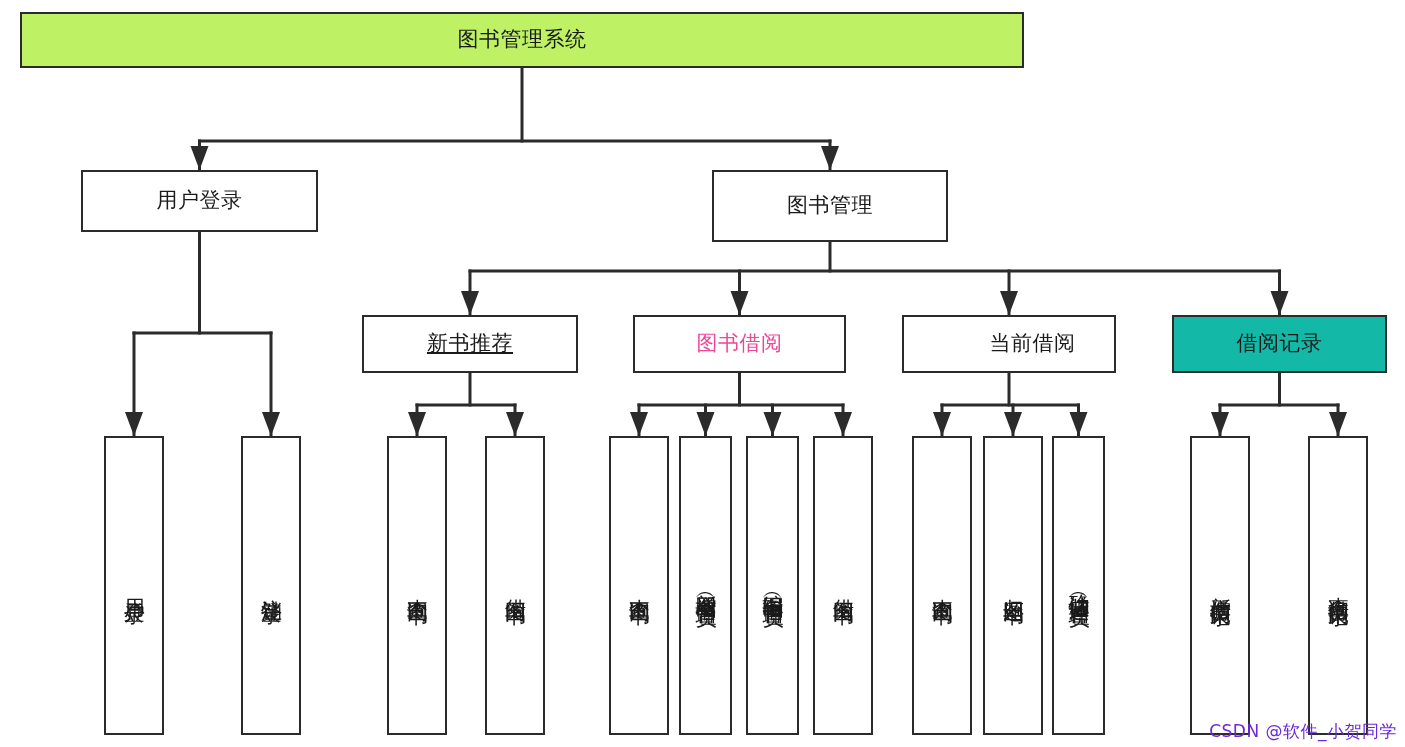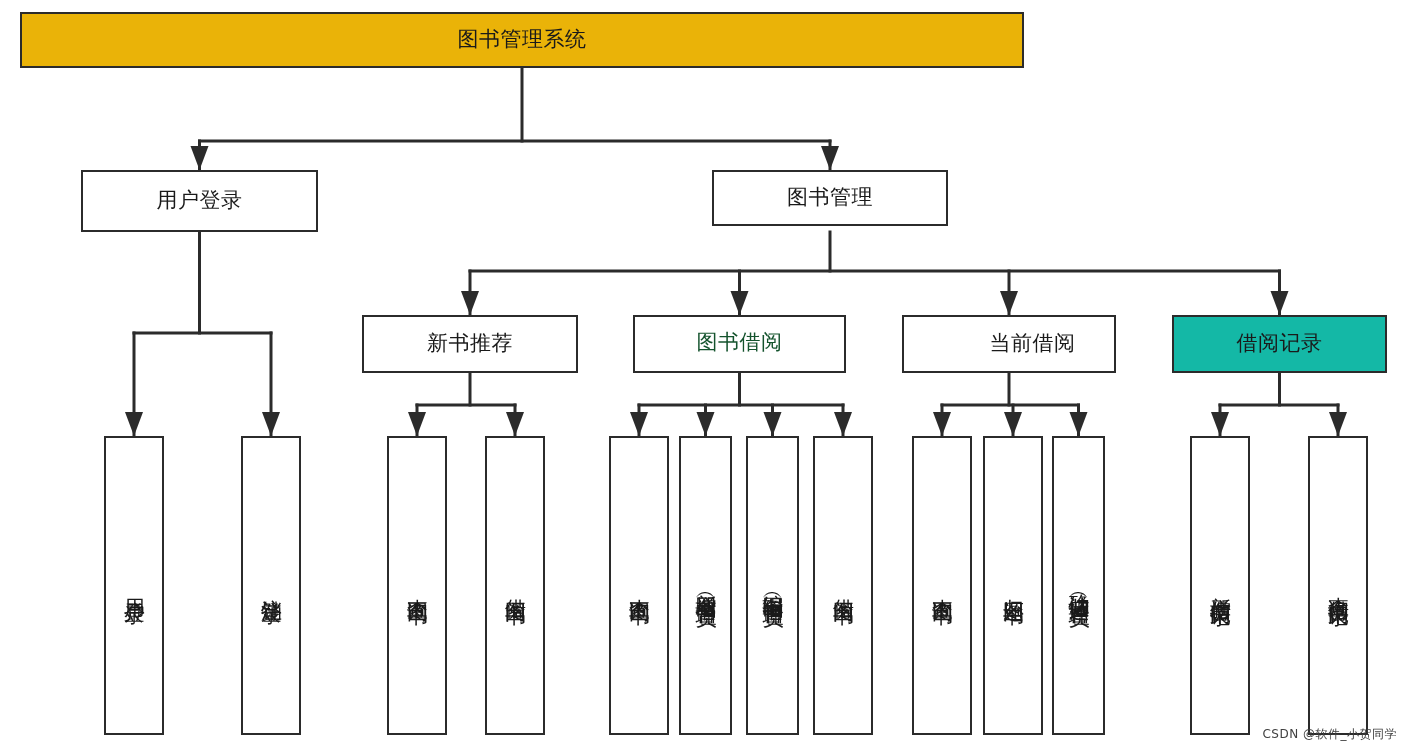--- a/index.html
+++ b/index.html
@@ -46,22 +46,22 @@
     text-orientation: upright;
     letter-spacing: 2px;
     line-height: 1.1;
     white-space: nowrap;
     text-align: center;
   }
   .watermark {
     position: absolute;
     right: 8px;
     bottom: 4px;
-    font-size: 12px;
-    color: #404040;
+    font-size: 17px;
+    color: #6d28d9;
     white-space: nowrap;
     letter-spacing: 0.5px;
   }
 </style>
 </head>
 <body>
 
 <div id="diagram-root">
   <svg class="layer" id="edge-layer" viewBox="0 0 1405 747" xmlns="http://www.w3.org/2000/svg">
       <line x1="522" y1="68" x2="522" y2="141" stroke="#2b2b2b" stroke-width="3" stroke-linecap="square"></line>
@@ -111,34 +111,34 @@
       <line x1="1078.5" y1="405" x2="1078.5" y2="436" stroke="#2b2b2b" stroke-width="3" stroke-linecap="square"></line>
       <path d="M1069.5,412 L1078.5,436 L1087.5,412 Z" fill="#2b2b2b"></path>
       <line x1="1279.5" y1="373" x2="1279.5" y2="405" stroke="#2b2b2b" stroke-width="3" stroke-linecap="square"></line>
       <line x1="1220" y1="405" x2="1338" y2="405" stroke="#2b2b2b" stroke-width="3" stroke-linecap="square"></line>
       <line x1="1220" y1="405" x2="1220" y2="436" stroke="#2b2b2b" stroke-width="3" stroke-linecap="square"></line>
       <path d="M1211,412 L1220,436 L1229,412 Z" fill="#2b2b2b"></path>
       <line x1="1338" y1="405" x2="1338" y2="436" stroke="#2b2b2b" stroke-width="3" stroke-linecap="square"></line>
       <path d="M1329,412 L1338,436 L1347,412 Z" fill="#2b2b2b"></path>
     </svg>
   <div id="node-layer">
-      <div class="node-box" style="left: 20px; top: 12px; width: 1004px; height: 56px; border-color: rgb(43, 43, 43); background: #eab308; text-align: center;">
+      <div class="node-box" style="left: 20px; top: 12px; width: 1004px; height: 56px; border-color: rgb(43, 43, 43); background: #bef264; text-align: center;">
         <span class="node-label-h" style="color: rgb(26, 26, 26);">图书管理系统</span>
       </div>
       <div class="node-box" style="left: 81px; top: 170px; width: 237px; height: 62px; border-color: rgb(43, 43, 43); background: rgb(255, 255, 255);">
         <span class="node-label-h" style="color: rgb(26, 26, 26);">用户登录</span>
       </div>
-      <div class="node-box" style="left: 712px; top: 170px; width: 236px; height: 56px; border-color: rgb(43, 43, 43); background: rgb(255, 255, 255);">
+      <div class="node-box" style="left: 712px; top: 170px; width: 236px; height: 72px; border-color: rgb(43, 43, 43); background: rgb(255, 255, 255);">
         <span class="node-label-h" style="color: rgb(26, 26, 26);">图书管理</span>
       </div>
       <div class="node-box" style="left: 362px; top: 315px; width: 216px; height: 58px; border-color: rgb(43, 43, 43); background: rgb(255, 255, 255);">
-        <span class="node-label-h" style="color: rgb(26, 26, 26);">新书推荐</span>
+        <span class="node-label-h" style="color: rgb(26, 26, 26); text-decoration: underline;">新书推荐</span>
       </div>
       <div class="node-box" style="left: 633px; top: 315px; width: 213px; height: 58px; border-color: rgb(43, 43, 43); background: rgb(255, 255, 255);">
-        <span class="node-label-h" style="color: #14532d; font-family: Liberation Mono, monospace;">图书借阅</span>
+        <span class="node-label-h" style="color: #ec4899;">图书借阅</span>
       </div>
       <div class="node-box" style="left: 902px; top: 315px; width: 214px; height: 58px; border-color: rgb(43, 43, 43); background: rgb(255, 255, 255);">
         <span class="node-label-h" style="color: rgb(26, 26, 26); margin-left: 47px;">当前借阅</span>
       </div>
       <div class="node-box" style="left: 1172px; top: 315px; width: 215px; height: 58px; border-color: rgb(43, 43, 43); background: #14b8a6;">
         <span class="node-label-h" style="color: rgb(26, 26, 26);">借阅记录</span>
       </div>
       <div class="node-box" style="left: 104px; top: 436px; width: 60px; height: 299px; border-color: rgb(43, 43, 43); background: rgb(255, 255, 255);">
         <span class="node-label-v" style="color: rgb(26, 26, 26);">用户登录</span>
       </div>

